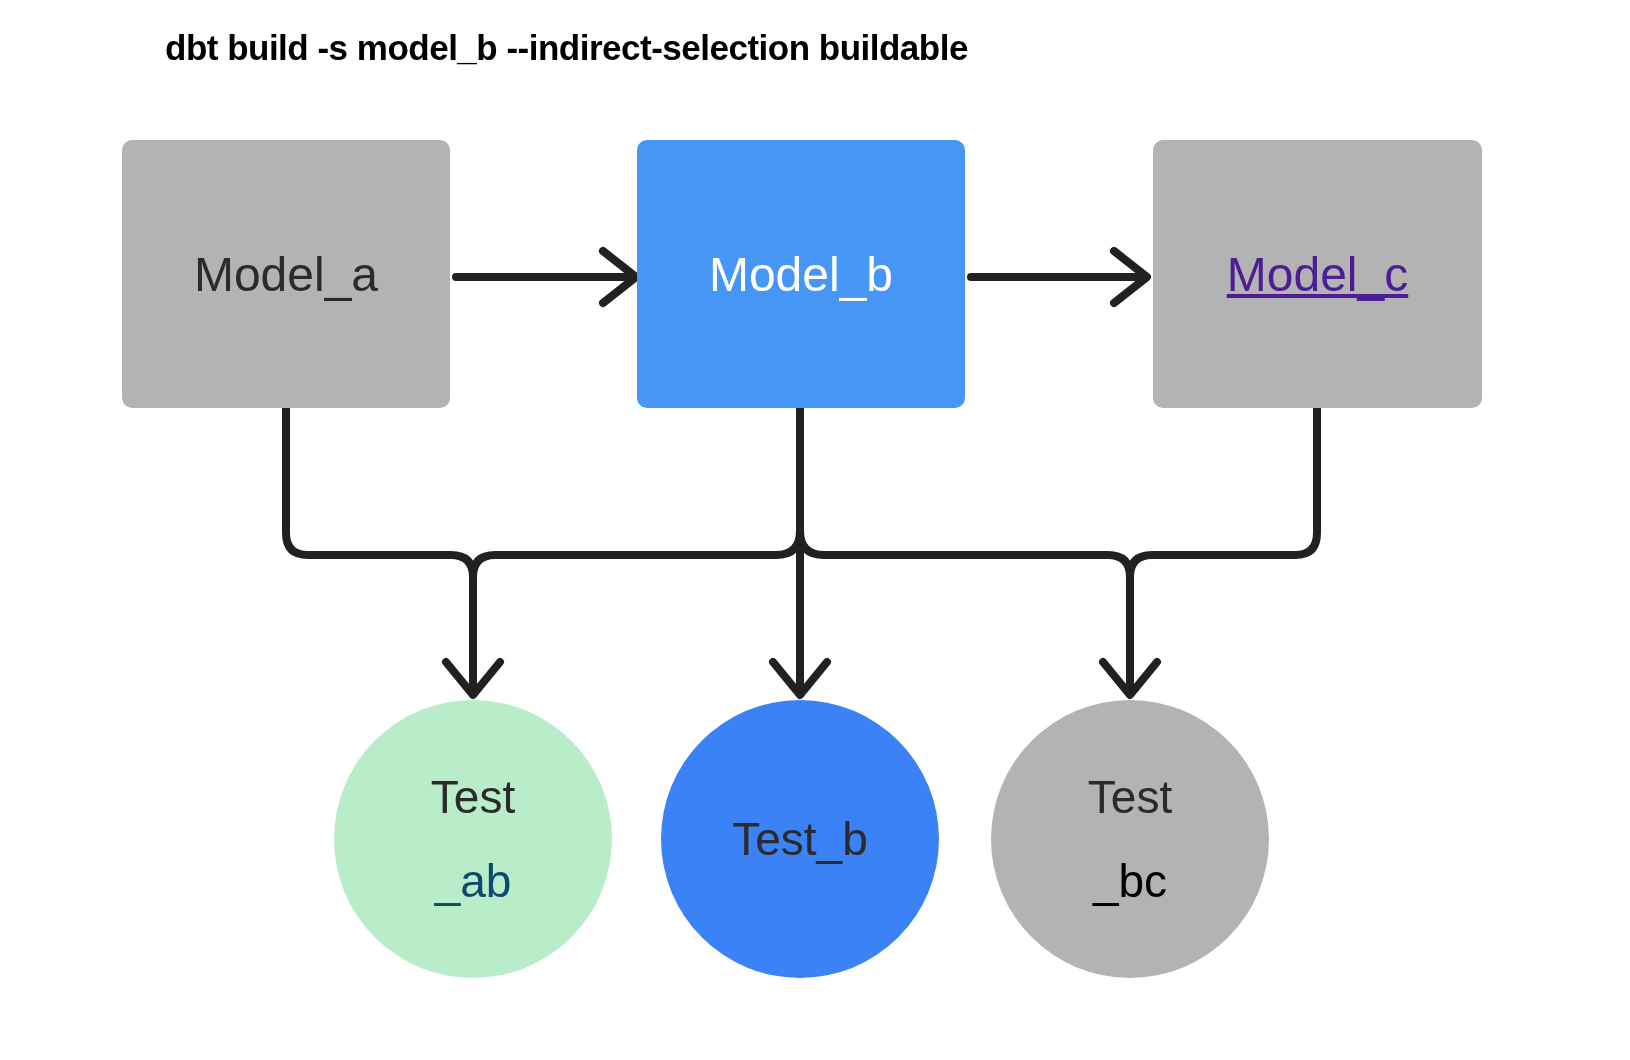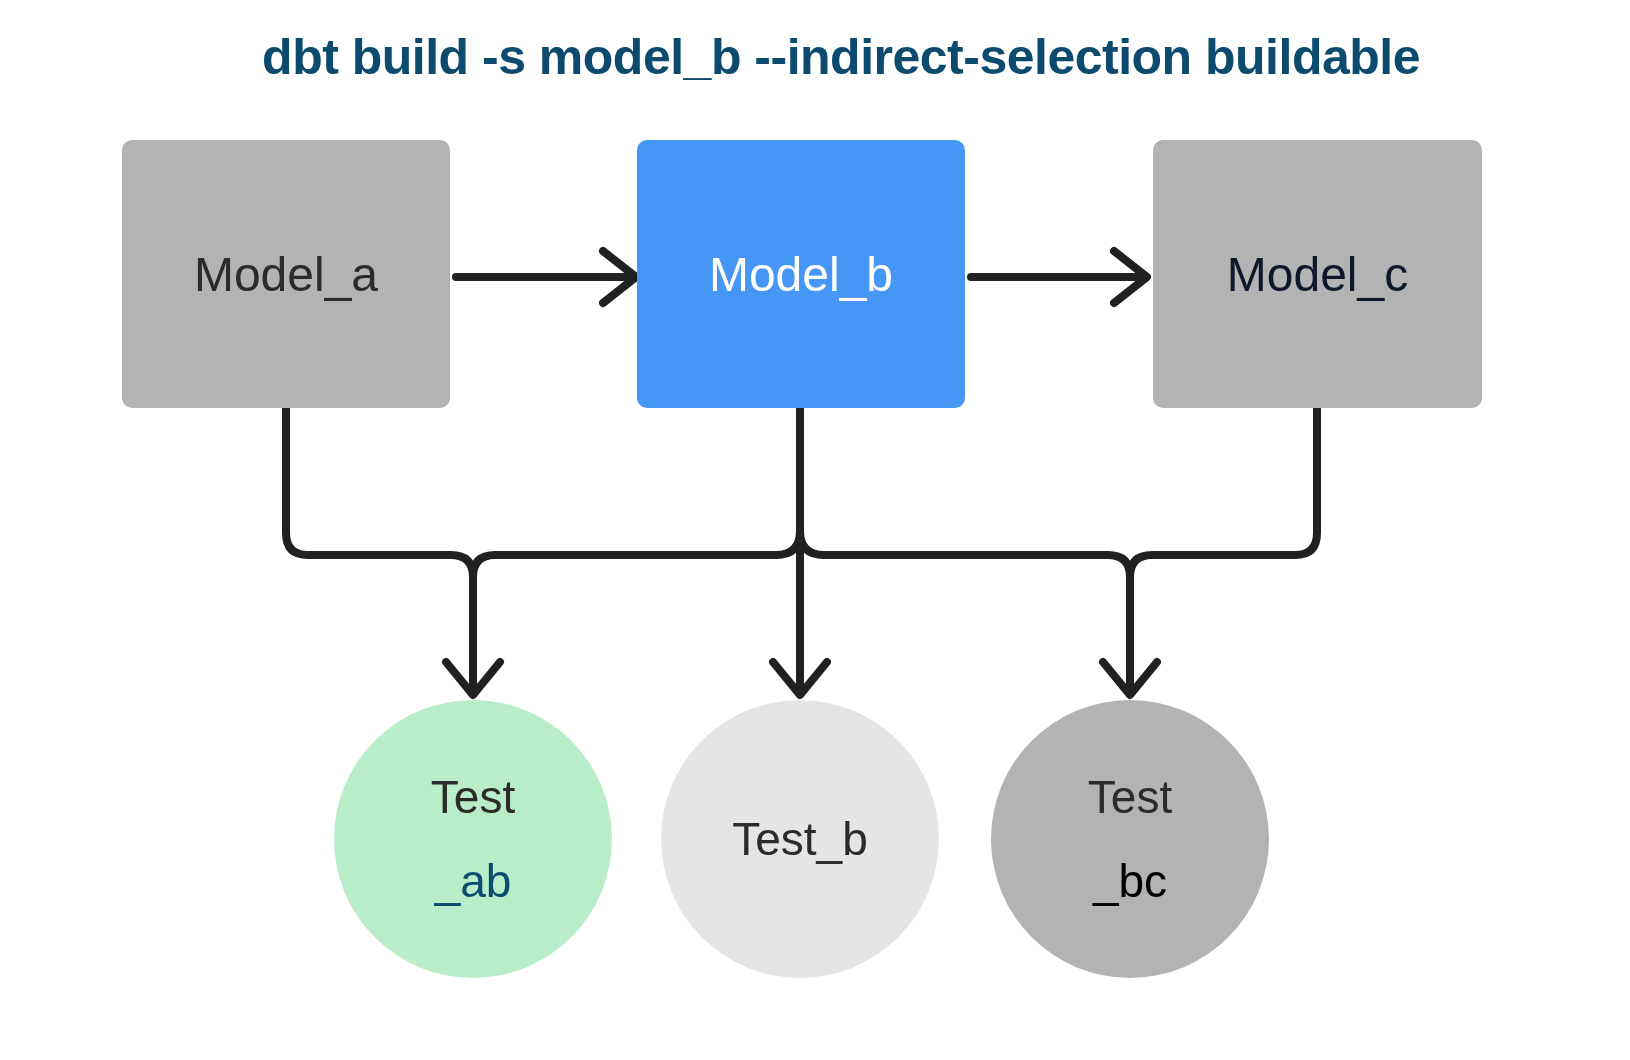--- a/index.html
+++ b/index.html
@@ -6,23 +6,23 @@
   body {
     width: 1630px; height: 1060px;
     background: #ffffff;
     font-family: "Liberation Sans", sans-serif;
     overflow: hidden;
   }
   .canvas { position: relative; width: 1630px; height: 1060px; background: #ffffff; }
 
   .title {
     position: absolute; left: 165px; top: 28px; width: 1255px;
-    text-align: right;
-    font-size: 50px; font-weight: 700; letter-spacing: -0.5px;
-    color: #0c4a6e;
+    text-align: left;
+    font-size: 35px; font-weight: 700; letter-spacing: -0.5px;
+    color: #000000;
     white-space: nowrap;
   }
 
   svg.edges { position: absolute; left: 0; top: 0; width: 1630px; height: 1060px; }
   svg.edges path { fill: none; stroke-width: 8; stroke-linecap: round; stroke-linejoin: round; }
 
   .node {
     position: absolute;
     display: flex; flex-direction: column;
     align-items: center; justify-content: center;
@@ -75,29 +75,29 @@
 
   <div class="node box" style="left: 637px; top: 140px; background-color: rgb(70, 150, 245);">
     <span style="color: rgb(255, 255, 255);">Model_b</span>
   </div>
 
   <div class="node box" style="left: 122px; top: 140px; background-color: rgb(179, 179, 179);">
     <span style="color: rgb(43, 43, 43);">Model_a</span>
   </div>
 
   <div class="node box" style="left: 1153px; top: 140px; width: 329px; background-color: rgb(179, 179, 179);">
-    <span style="color: #0f172a;">Model_c</span>
+    <span style="color: #4c1d95; text-decoration: underline;">Model_c</span>
   </div>
 
   <div class="node circle" style="left: 334px; top: 700px; background-color: rgb(185, 236, 200);">
     <span style="color: rgb(43, 43, 43);">Test</span>
     <span style="color: #0c4a6e;">_ab</span>
   </div>
 
-  <div class="node circle" style="left: 661px; top: 700px; background-color: #e5e5e5;">
+  <div class="node circle" style="left: 661px; top: 700px; background-color: #3b82f6;">
     <span style="color: rgb(43, 43, 43);">Test_b</span>
   </div>
 
   <div class="node circle" style="left: 991px; top: 700px; background-color: rgb(179, 179, 179);">
     <span style="color: rgb(43, 43, 43);">Test</span>
     <span style="color: #000000;">_bc</span>
   </div>
 
 </div>
 

